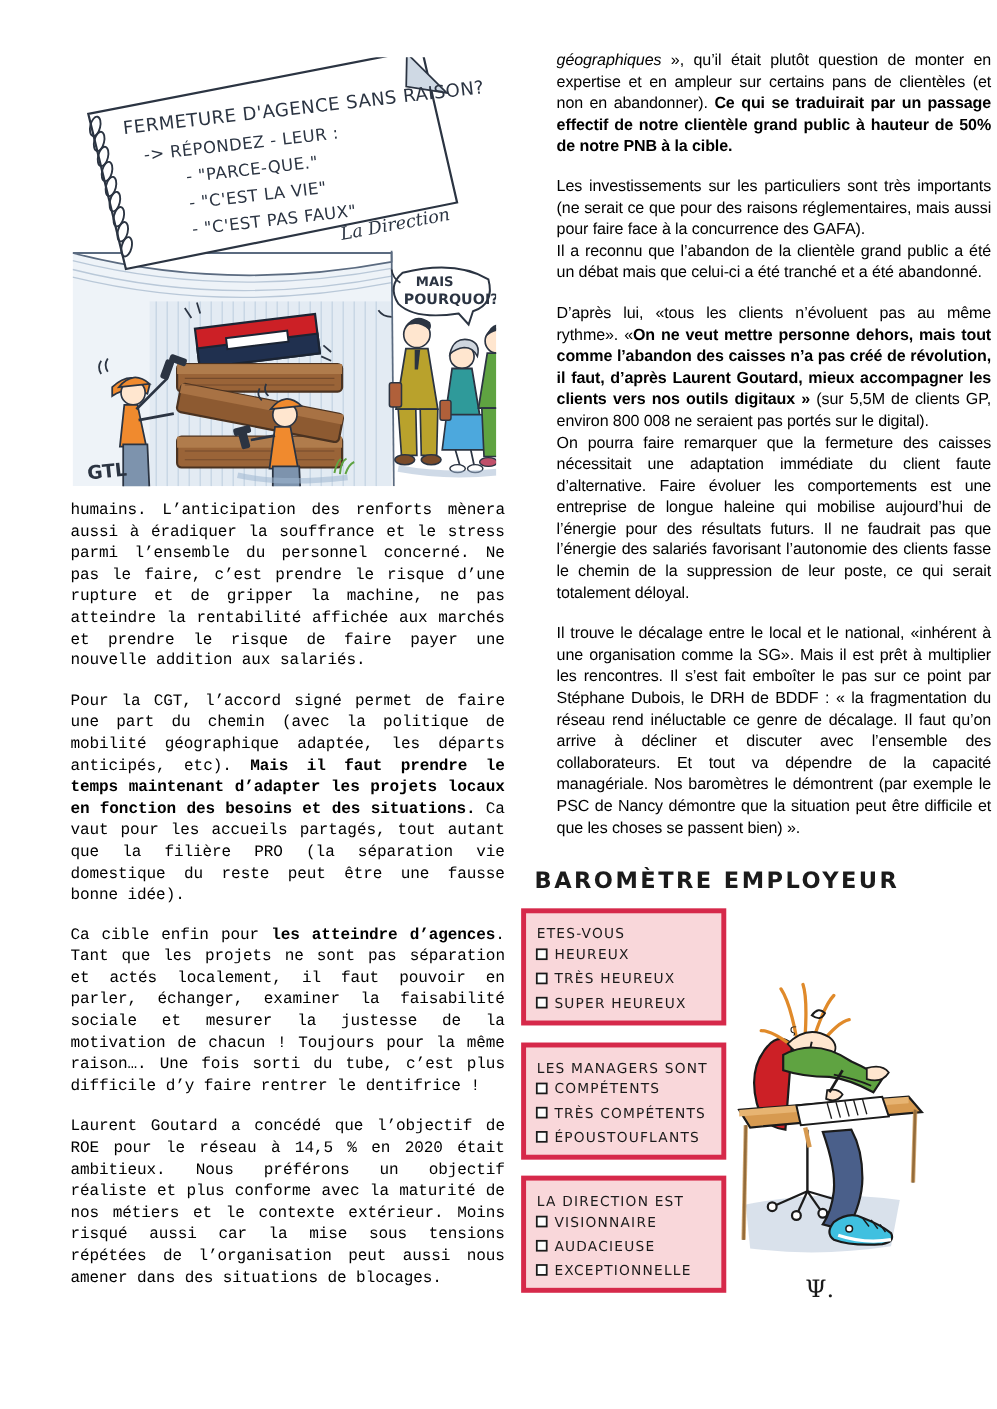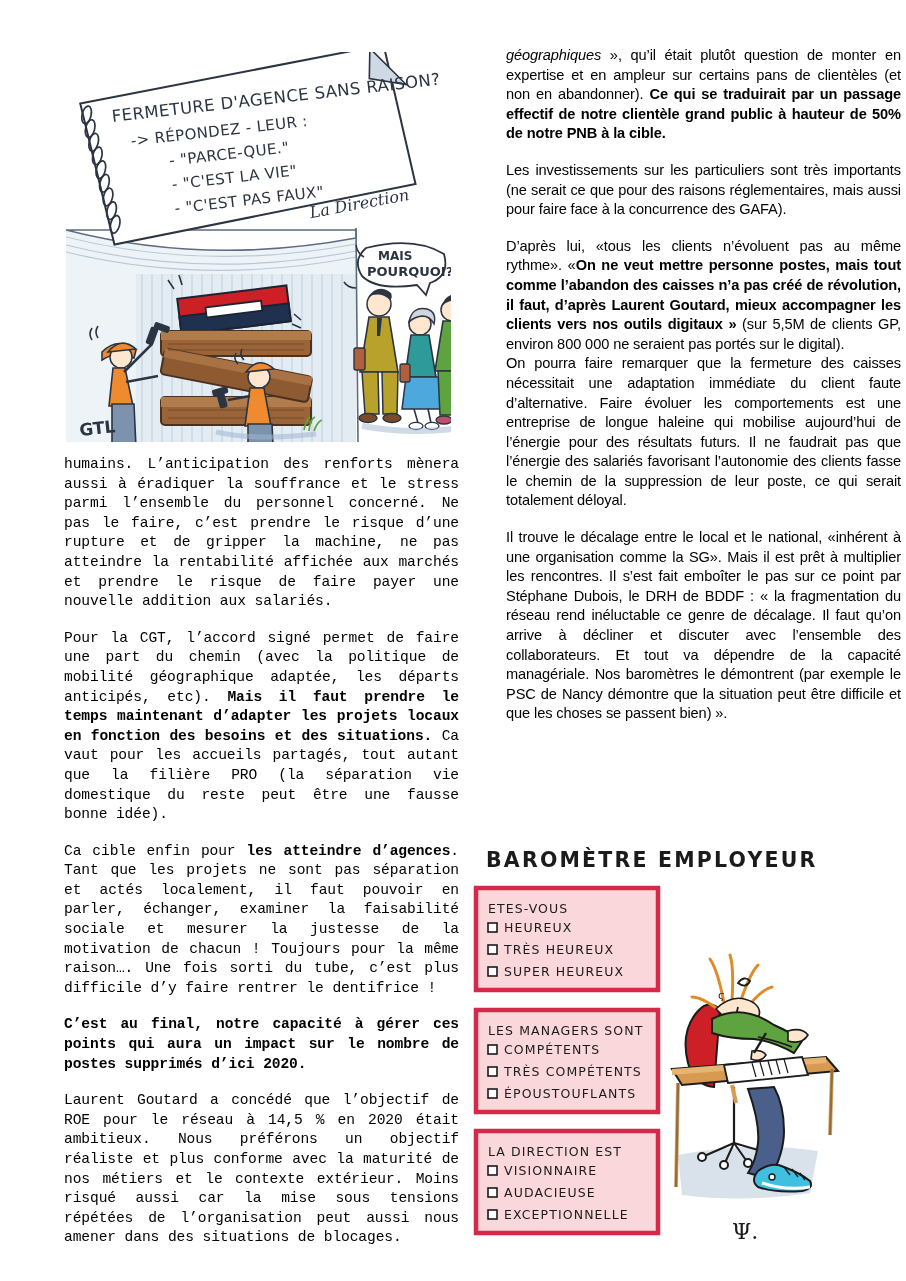--- a/index.html
+++ b/index.html
@@ -51,21 +51,21 @@
     top: 52px;
     width: 385px;
     height: 390px;
   }
   .cartoon-top svg { display: block; width: 100%; height: 100%; }
 
   
   .barometre {
     position: absolute;
     left: 466px;
-    top: 843px;
+    top: 783px;
     width: 400px;
     height: 415px;
   }
   .barometre svg { display: block; width: 100%; height: 100%; }
 </style>
 </head>
 <body>
 
 <div class="page">
 
@@ -260,36 +260,34 @@
     <p class="para">
       <span>humains. L’anticipation des renforts mènera aussi à éradiquer la souffrance et le stress parmi l’ensemble du personnel concerné. Ne pas le faire, c’est prendre le risque d’une rupture et de gripper la machine, ne pas atteindre la rentabilité affichée aux marchés et prendre le risque de faire payer une nouvelle addition aux salariés.</span>
     </p>
     <p class="para">
       <span>Pour la CGT, l’accord signé permet de faire une part du chemin (avec la politique de mobilité géographique adaptée, les départs anticipés, etc). </span><b>Mais il faut prendre le temps maintenant d’adapter les projets locaux en fonction des besoins et des situations.</b><span> Ca vaut pour les accueils partagés, tout autant que la filière PRO (la séparation vie domestique du reste peut être une fausse bonne idée).</span>
     </p>
     <p class="para">
       <span>Ca cible enfin pour </span><b>les atteindre d’agences</b><span>. Tant que les projets ne sont pas séparation et actés localement, il faut pouvoir en parler, échanger, examiner la faisabilité sociale et mesurer la justesse de la motivation de chacun ! Toujours pour la même raison…. Une fois sorti du tube, c’est plus difficile d’y faire rentrer le dentifrice !</span>
     </p>
     <p class="para">
-      <b>C’est au final, notre capacité à gérer ces points qui aura un impact sur le nombre de postes supprimés d’ici 2020.</b>
-    </p>
-    <p class="para">
       <span>Laurent Goutard a concédé que l’objectif de ROE pour le réseau à 14,5 % en 2020 était ambitieux. Nous préférons un objectif réaliste et plus conforme avec la maturité de nos métiers et le contexte extérieur. Moins risqué aussi car la mise sous tensions répétées de l’organisation peut aussi nous amener dans des situations de blocages.</span>
     </p>
   </div>
 
   <div class="col col-right" style="top:46px">
     <p class="para">
       <i>géographiques</i><span> », qu’il était plutôt question de monter en expertise et en ampleur sur certains pans de clientèles (et non en abandonner). </span><b>Ce qui se traduirait par un passage effectif de notre clientèle grand public à hauteur de 50% de notre PNB à la cible.</b>
     </p>
     <p class="para">
       <span>Les investissements sur les particuliers sont très importants (ne serait ce que pour des raisons réglementaires, mais aussi pour faire face à la concurrence des GAFA).</span><br>
-    </p>
-    <p class="para">
-      <span>D’après lui, «tous les clients n’évoluent pas au même rythme». «</span><b>On ne veut mettre personne postes, mais tout comme l’abandon des caisses n’a pas créé de révolution, il faut, d’après Laurent Goutard, mieux accompagner les clients vers nos outils digitaux »</b><span> (sur 5,5M de clients GP, environ 800 000 ne seraient pas portés sur le digital).</span><br>
+      <span>Il a reconnu que l’abandon de la clientèle grand public a été un débat mais que celui-ci a été tranché et a été abandonné.</span>
+    </p>
+    <p class="para">
+      <span>D’après lui, «tous les clients n’évoluent pas au même rythme». «</span><b>On ne veut mettre personne dehors, mais tout comme l’abandon des caisses n’a pas créé de révolution, il faut, d’après Laurent Goutard, mieux accompagner les clients vers nos outils digitaux »</b><span> (sur 5,5M de clients GP, environ 800 008 ne seraient pas portés sur le digital).</span><br>
       <span>On pourra faire remarquer que la fermeture des caisses nécessitait une adaptation immédiate du client faute d’alternative. Faire évoluer les comportements est une entreprise de longue haleine qui mobilise aujourd’hui de l’énergie pour des résultats futurs. Il ne faudrait pas que l’énergie des salariés favorisant l’autonomie des clients fasse le chemin de la suppression de leur poste, ce qui serait totalement déloyal.</span>
     </p>
     <p class="para tight">
       <span>Il trouve le décalage entre le local et le national, «inhérent à une organisation comme la SG». Mais il est prêt à multiplier les rencontres. Il s’est fait emboîter le pas sur ce point par Stéphane Dubois, le DRH de BDDF : « la fragmentation du réseau rend inéluctable ce genre de décalage. Il faut qu’on arrive à décliner et discuter avec l’ensemble des collaborateurs. Et tout va dépendre de la capacité managériale. Nos baromètres le démontrent (par exemple le PSC de Nancy démontre que la situation peut être difficile et que les choses se passent bien) ».</span>
     </p>
   </div>
 
   <div class="barometre">
     <svg viewBox="0 0 400 415" xmlns="http://www.w3.org/2000/svg">
 

